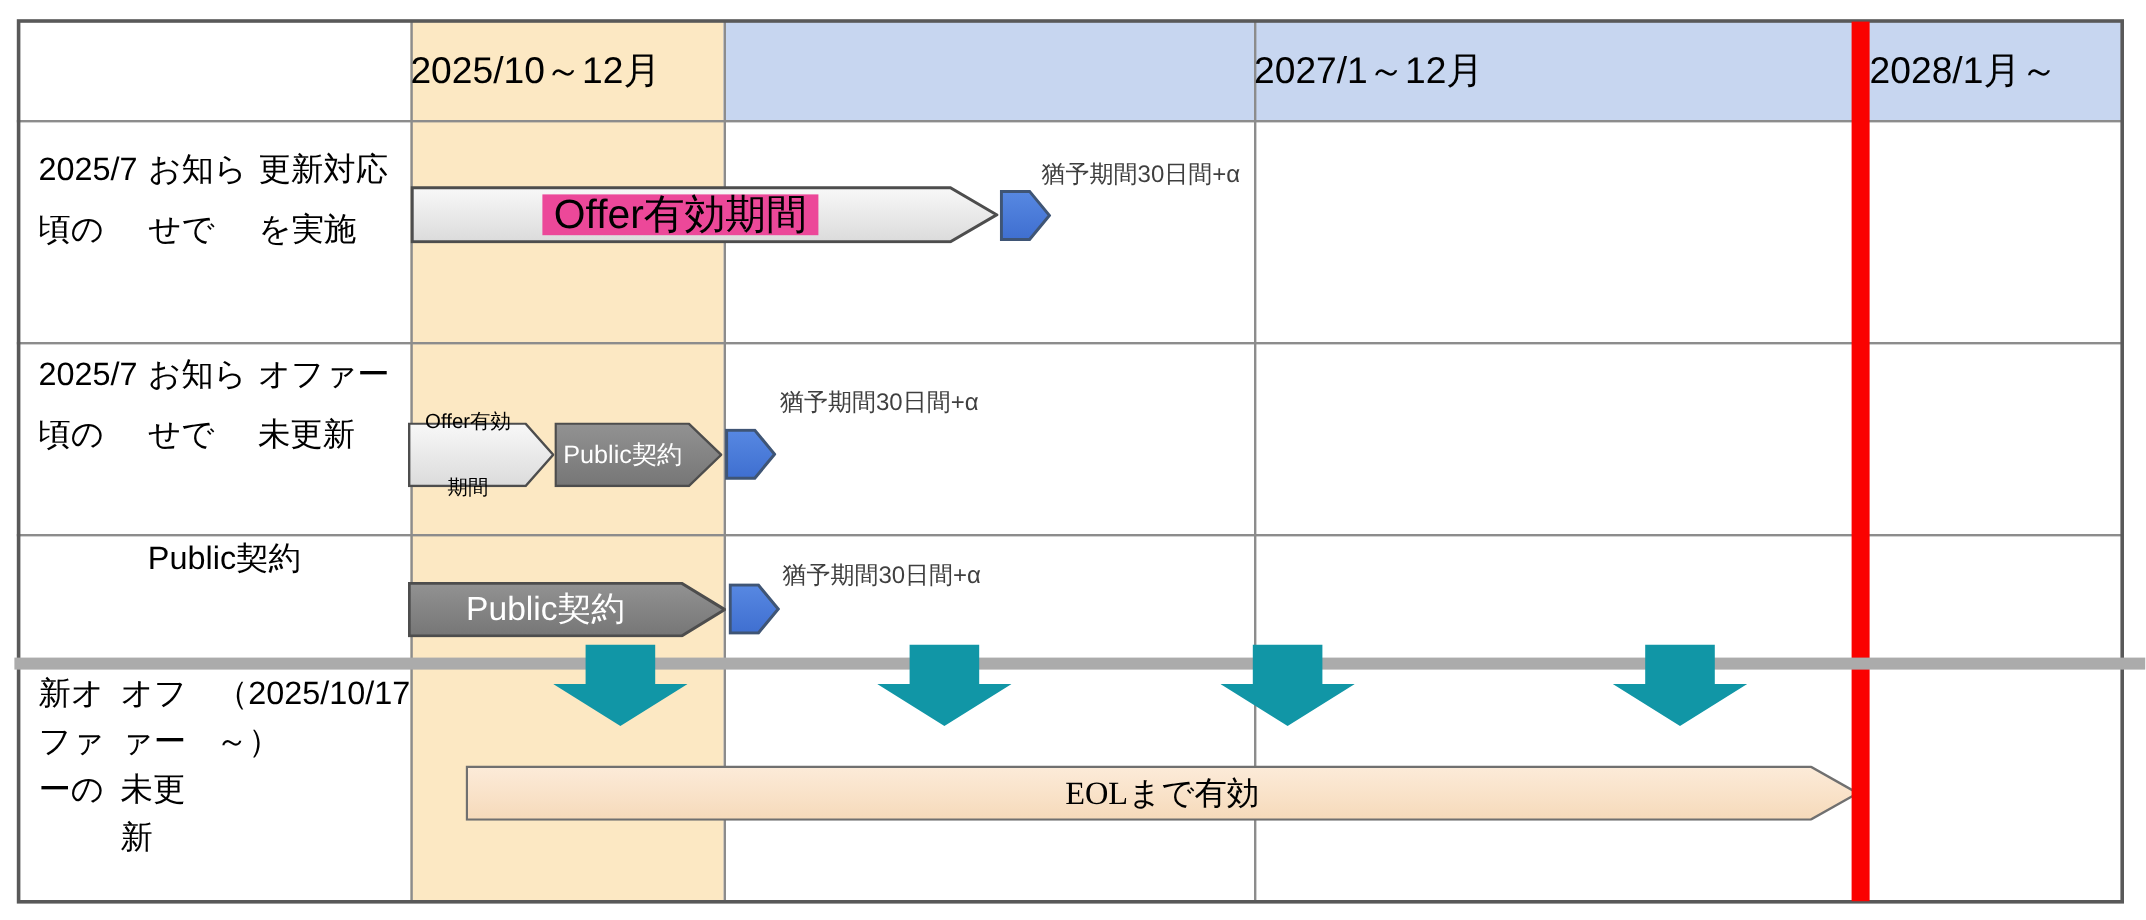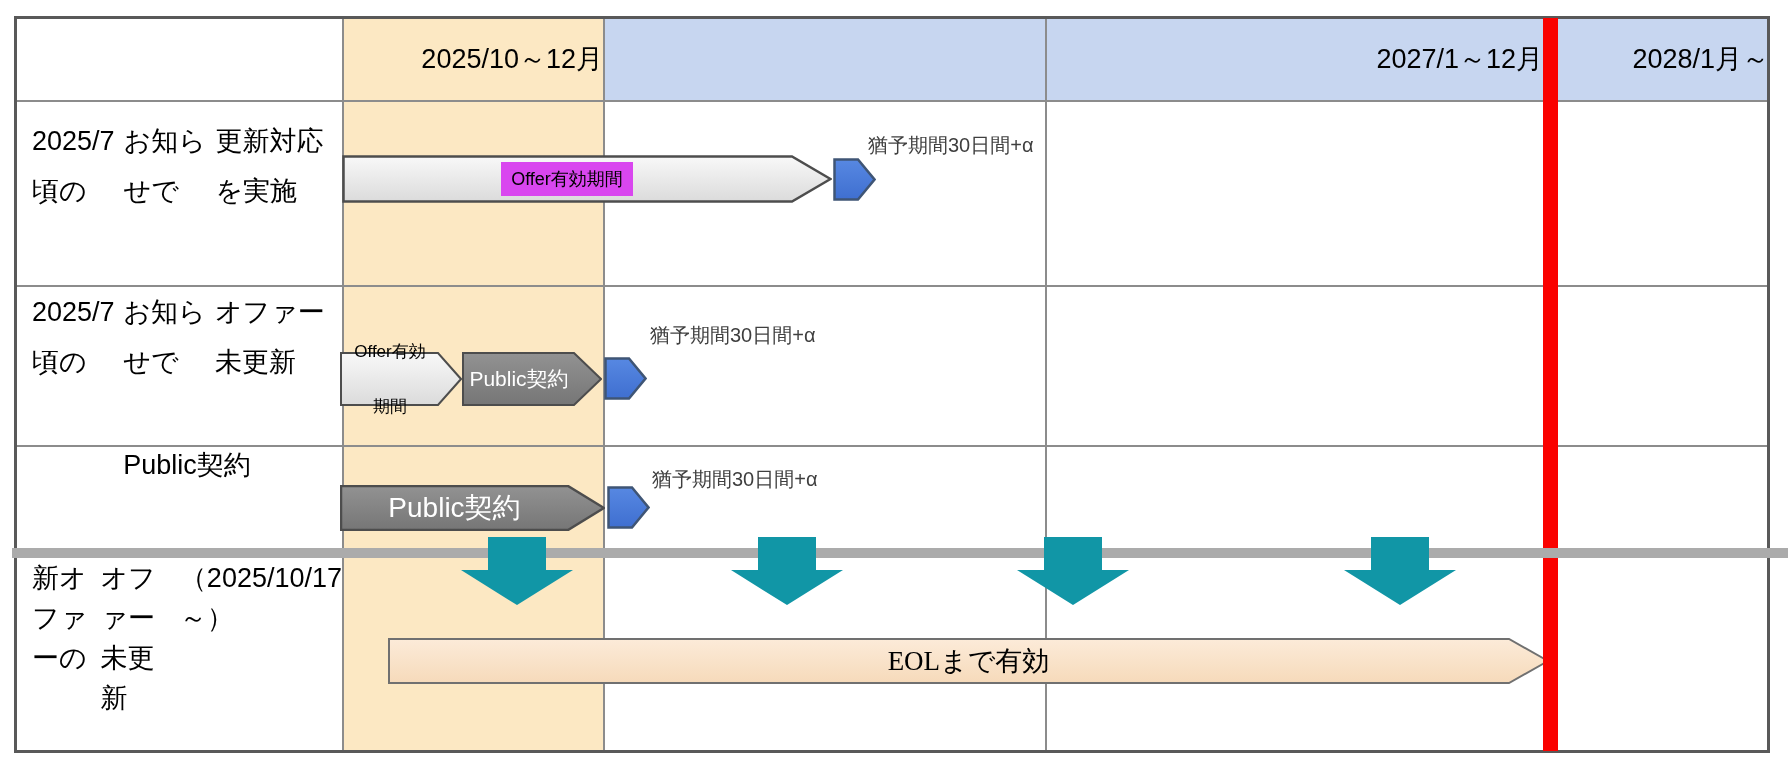--- a/index.html
+++ b/index.html
@@ -17,31 +17,31 @@
   
   .vline{top:17px;height:735px;width:2px;background:#8C8C8C;}
   .hline{left:14px;width:1756px;height:2px;background:#8C8C8C;}
 
   .frame{left:14px;top:16px;width:1756px;height:737px;border:3px solid #595959;background:transparent;z-index:4;pointer-events:none;}
 
   .red-bar{left:1543px;top:18px;width:15px;height:733px;background:#FA0200;z-index:5;}
   .thick-divider{left:12px;top:548px;width:1776px;height:10px;background:#ABABAB;z-index:6;}
 
   
-  .hdr-text{top:17px;height:83px;display:flex;align-items:center;justify-content:flex-end;
-            font-size:27px;z-index:3;}
+  .hdr-text{top:17px;height:83px;display:flex;align-items:center;justify-content:flex-start;
+            font-size:31px;z-index:3;}
   .row-label{left:14px;width:328px;display:flex;flex-direction:row;justify-content:center;
              padding-left:18px;font-size:27px;z-index:3;}
   .lh50 .lbl-line{line-height:50px;}
   .lh40 .lbl-line{line-height:40px;}
 
   
   .arrow-wrap{z-index:3;}
   .arrow-overlay{position:absolute;left:0;top:0;display:flex;align-items:center;justify-content:center;}
-  .chip{background:#d946ef;padding:0 10px;font-size:18px;line-height:34px;}
+  .chip{background:#ec4899;padding:0 10px;font-size:34px;line-height:34px;}
   .white-txt{color:#ffffff;}
   .note{font-size:20px;color:#3F3F3F;z-index:3;white-space:nowrap;}
   .small-arrow-txt{font-size:17px;line-height:21px;text-align:center;gap:34px;}
   .eol-txt{font-size:27px;font-family:Liberation Serif, serif;}
 </style>
 </head>
 <body>
 
 <div class="canvas">
 

